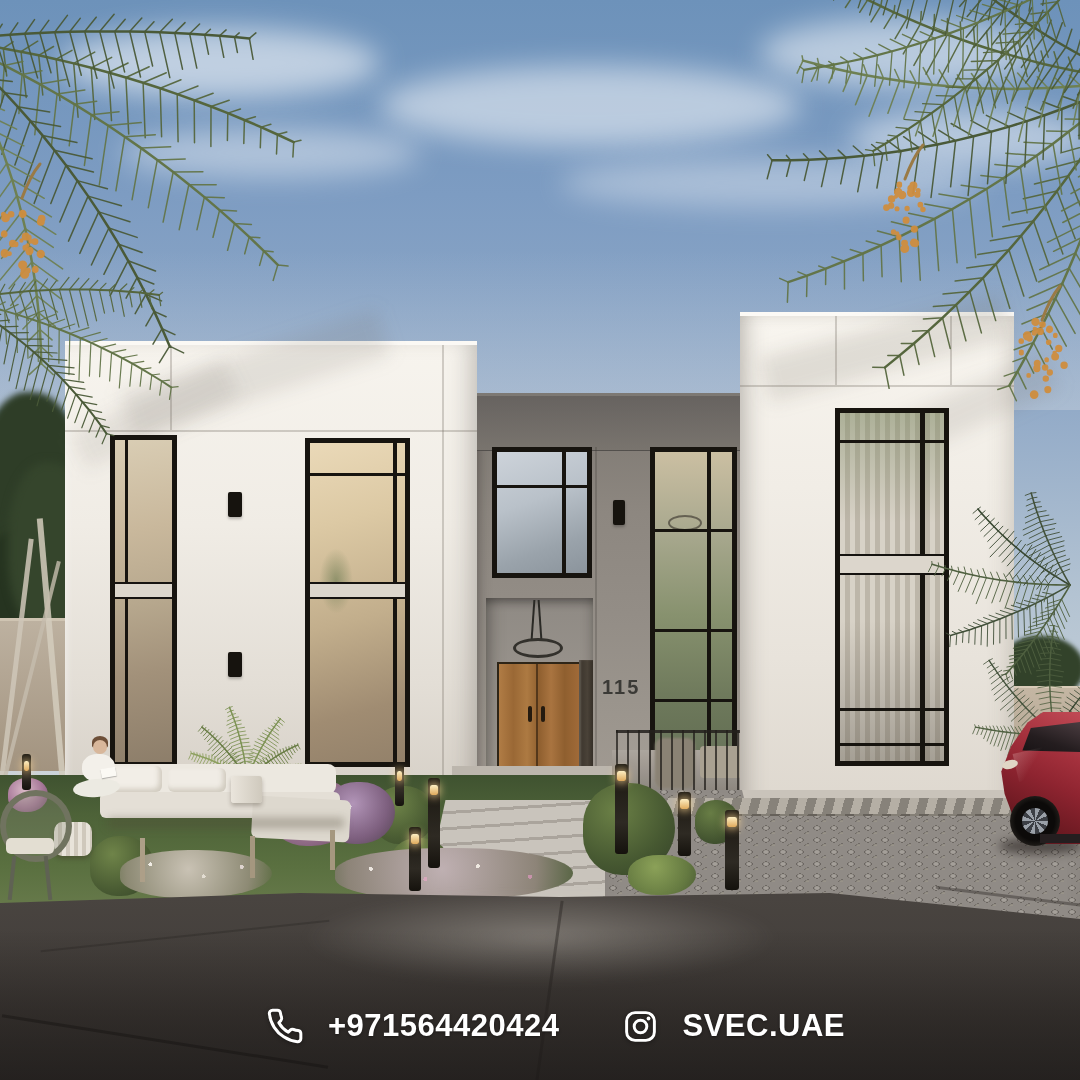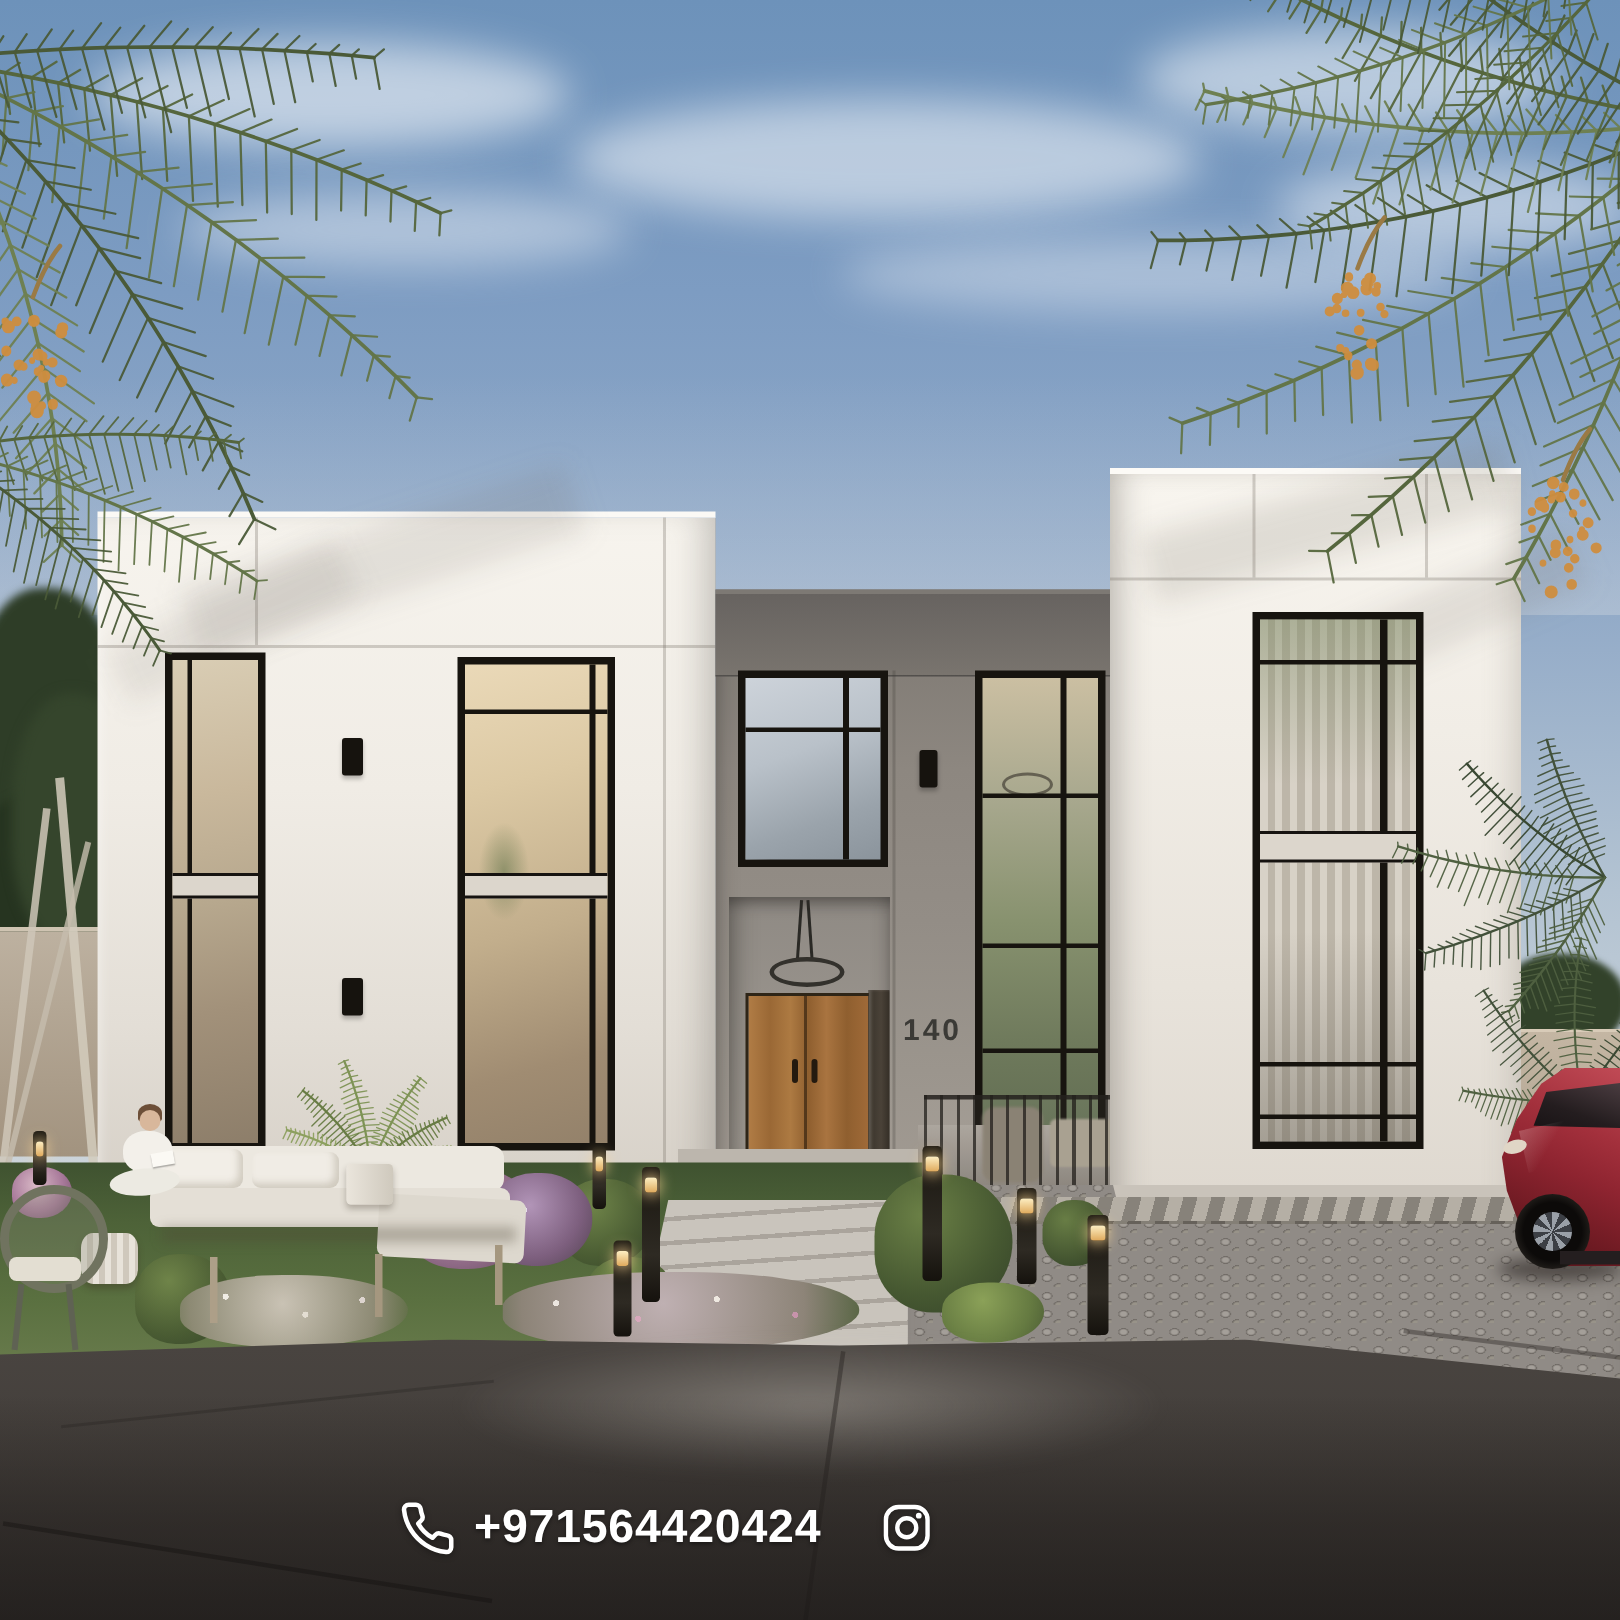--- a/index.html
+++ b/index.html
@@ -93,21 +93,21 @@
 
   <div class="a" style="left:486px;top:598px;width:107px;height:175px;background:linear-gradient(180deg,#8f8a84,#a29c94);box-shadow:inset 10px 0 16px -8px rgba(40,38,35,.55),inset -8px 0 12px -8px rgba(40,38,35,.4),inset 0 12px 10px -8px rgba(40,38,35,.45)"></div>
   <div class="a" style="left:532px;top:600px;width:2px;height:40px;background:#2a2925;transform:rotate(4deg)"></div>
   <div class="a" style="left:539px;top:600px;width:2px;height:40px;background:#2a2925;transform:rotate(-4deg)"></div>
   <div class="a" style="left:513px;top:638px;width:44px;height:14px;border:3px solid #33312c;border-radius:50%"></div>
   <div class="a" style="left:497px;top:662px;width:80px;height:108px;border:2px solid #2e2517;background:linear-gradient(90deg,#b07c45 0%,#9a6835 18%,#ad7a42 35%,#8f5f2f 50%,#a97440 65%,#8f5f2f 82%,#a06a38 100%),repeating-linear-gradient(90deg,rgba(60,40,20,.25) 0 1.5px,transparent 1.5px 13px)"></div>
   <div class="a" style="left:536px;top:664px;width:2px;height:104px;background:rgba(42,26,12,.6)"></div>
   <div class="a" style="left:528px;top:706px;width:4px;height:16px;background:#241a0f;border-radius:2px"></div>
   <div class="a" style="left:541px;top:706px;width:4px;height:16px;background:#241a0f;border-radius:2px"></div>
   <div class="a" style="left:579px;top:660px;width:14px;height:110px;background:linear-gradient(90deg,#39332b,#4a4238 60%,#352f27);box-shadow:inset 2px 0 2px rgba(255,250,240,.18)"></div>
-  <div class="a hnum" style="left:602px;top:676px">140</div>
+  <div class="a hnum" style="left:602px;top:676px">115</div>
 
   <div class="a" style="left:452px;top:766px;width:170px;height:10px;background:#bcb6ad"></div>
   <div class="a" style="left:446px;top:776px;width:182px;height:11px;background:#aba49b"></div>
   <div class="a" style="left:440px;top:787px;width:194px;height:12px;background:#999288"></div>
   <div class="a" style="left:436px;top:799px;width:202px;height:10px;background:#8a847b"></div>
 
   <div class="a" style="left:612px;top:750px;width:200px;height:48px;background:linear-gradient(180deg,#a9a29a,#827c74)"></div>
   <div class="a" style="left:655px;top:738px;width:40px;height:50px;background:#857d6e;border-radius:8px;filter:blur(1px)"></div>
   <div class="a" style="left:742px;top:732px;width:46px;height:56px;background:#8f8878;border-radius:8px;filter:blur(1px)"></div>
   <div class="a" style="left:700px;top:746px;width:42px;height:32px;background:#a59d8c;border-radius:4px;filter:blur(.6px)"></div>
@@ -285,27 +285,28 @@
   <div class="a" style="left:1040px;top:834px;width:40px;height:9px;background:#241e1f"></div>
 
   <div class="a" style="left:0;top:0;width:1080px;height:1080px;clip-path:polygon(0px 903px,300px 893px,560px 897px,830px 893px,1080px 919px,1080px 1080px,0px 1080px);background:linear-gradient(180deg,#a7a29c 0%,#98938d 16%,#817c76 38%,#625d58 62%,#4a4541 82%,#3a3633 100%)"></div>
   <div class="a" style="left:300px;top:890px;width:480px;height:95px;background:radial-gradient(ellipse,rgba(228,222,212,.35),transparent 70%);filter:blur(6px)"></div>
   <div class="a" style="left:548px;top:900px;width:3px;height:182px;background:rgba(40,36,33,.45);transform:rotate(8deg)"></div>
   <div class="a" style="left:40px;top:935px;width:290px;height:2px;background:rgba(40,36,33,.35);transform:rotate(-6deg)"></div>
   <div class="a" style="left:935px;top:898px;width:200px;height:3px;background:rgba(40,36,33,.4);transform:rotate(7deg)"></div>
   <div class="a" style="left:0px;top:1040px;width:330px;height:3px;background:rgba(20,17,15,.5);transform:rotate(9deg)"></div>
   <div class="a" style="left:0;top:930px;width:1080px;height:150px;background:linear-gradient(180deg,transparent,rgba(30,26,24,.45) 55%,rgba(22,19,18,.6))"></div>
 
-  <div class="a" style="left:266px;top:1000px;height:52px;display:flex;gap:12px">
+  <div class="a" style="left:266px;top:1000px;height:52px;display:flex;align-items:center;gap:24px">
     <svg width="38" height="38" viewBox="0 0 24 24" style="filter:drop-shadow(0 1px 2px rgba(0,0,0,.4))">
       <path d="M22 16.92v3a2 2 0 0 1-2.18 2 19.79 19.79 0 0 1-8.63-3.07 19.5 19.5 0 0 1-6-6 19.79 19.79 0 0 1-3.07-8.67A2 2 0 0 1 4.11 2h3a2 2 0 0 1 2 1.72 12.84 12.84 0 0 0 .7 2.81 2 2 0 0 1-.45 2.11L8.09 9.91a16 16 0 0 0 6 6l1.27-1.27a2 2 0 0 1 2.11-.45 12.84 12.84 0 0 0 2.81.7A2 2 0 0 1 22 16.92z" fill="none" stroke="#ffffff" stroke-width="1.9" stroke-linejoin="round" stroke-linecap="round"></path>
     </svg>
     <span class="ftxt">+971564420424</span>
     <span style="width:14px"></span>
     <svg width="37" height="37" viewBox="0 0 24 24" style="filter:drop-shadow(0 1px 2px rgba(0,0,0,.4))">
       <rect x="3" y="3" width="18" height="18" rx="5.5" fill="none" stroke="#ffffff" stroke-width="1.9"></rect>
       <circle cx="12" cy="12" r="4.1" fill="none" stroke="#ffffff" stroke-width="1.9"></circle>
       <circle cx="17.2" cy="6.8" r="1.25" fill="#ffffff"></circle>
     </svg>
+    <span class="ftxt">SVEC.UAE</span>
   </div>
 
 
 </div>
 
 </body></html>

